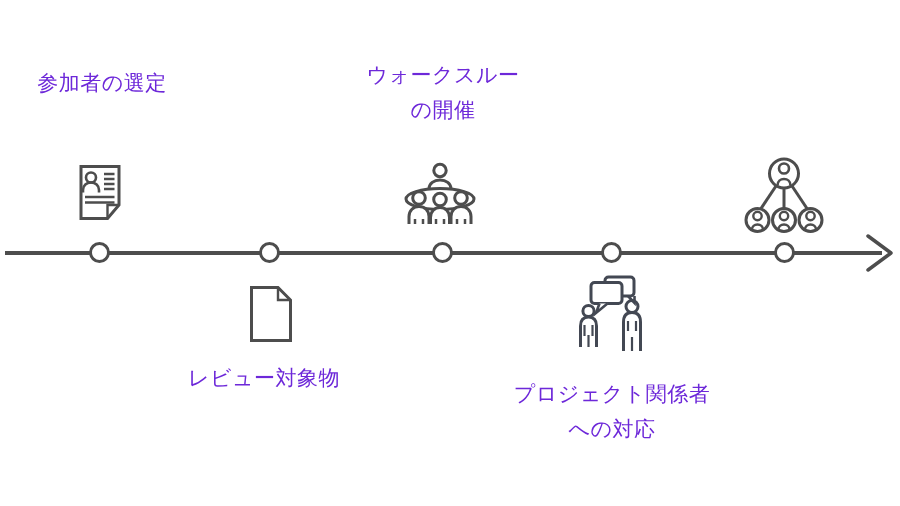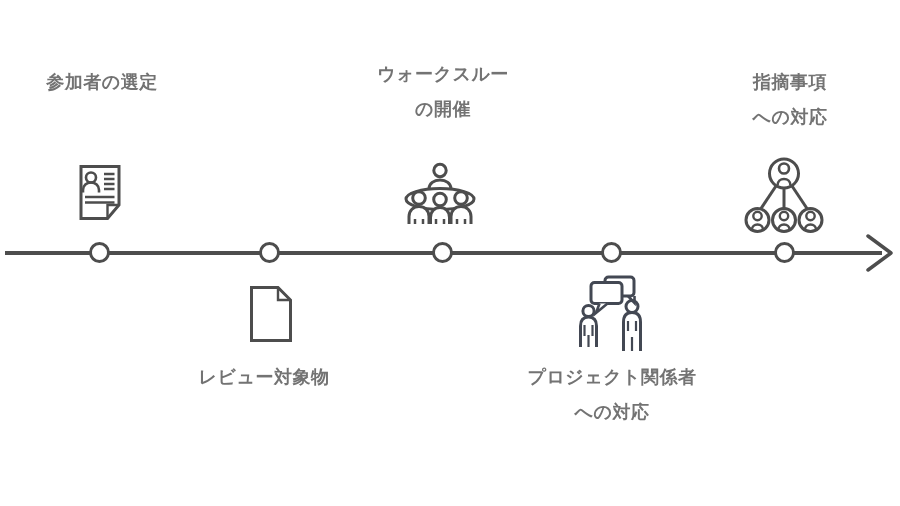--- a/index.html
+++ b/index.html
@@ -8,21 +8,21 @@
     font-family:"Liberation Sans","DejaVu Sans",sans-serif;overflow:hidden;
   }
   .tl-line{position:absolute;left:5px;top:251px;width:877px;height:3.5px;background:#4d4d4d;}
   .tl-arrow{position:absolute;left:862px;top:233px;}
   .tl-node{
     position:absolute;top:242px;width:15px;height:15px;border:3.5px solid #4d4d4d;
     border-radius:50%;background:#ffffff;box-sizing:content-box;
   }
   .label{
     position:absolute;transform:translateX(-50%);text-align:center;
-    color:#737373;font-weight:700;font-size:18px;line-height:35px;
+    color:#6d28d9;font-weight:400;font-size:21px;line-height:35px;
     white-space:nowrap;letter-spacing:0.5px;
   }
   .label span{display:block;}
   .icon{position:absolute;}
   svg{display:block;}
 </style>
 </head>
 <body>
 
 <div class="canvas">
@@ -97,29 +97,25 @@
     <path d="M4.5 73 V52 q0-9 8-9 q8 0 8 9 v21"></path>
     <line x1="8.5" y1="62" x2="8.5" y2="51" stroke-width="2.2"></line>
     <line x1="16.5" y1="62" x2="16.5" y2="51" stroke-width="2.2"></line>
     <line x1="12.5" y1="73" x2="12.5" y2="61" stroke-width="2.2"></line>
     <circle cx="56" cy="32.5" r="6"></circle>
     <path d="M47.5 77 V48 q0-9.5 8.5-9.5 q8.5 0 8.5 9.5 v29"></path>
     <line x1="52" y1="57" x2="52" y2="47" stroke-width="2.2"></line>
     <line x1="60" y1="57" x2="60" y2="47" stroke-width="2.2"></line>
     <line x1="56" y1="77" x2="56" y2="63" stroke-width="2.2"></line>
   </svg>
-  <div class="label" style="left:612px;top:360px">
+  <div class="label" style="left:612px;top:376px">
     <span>プロジェクト関係者</span>
     <span>への対応</span>
   </div>
 
-  <div class="label" style="left:790px;top:65px">
-    <span>指摘事項</span>
-    <span>への対応</span>
-  </div>
   <svg class="icon" style="left:744px;top:156px" width="80" height="78" viewBox="0 0 80 78" fill="none" stroke="#4d4d4d" stroke-width="3">
     <line x1="40" y1="30" x2="40" y2="56"></line>
     <line x1="34" y1="27" x2="14" y2="57"></line>
     <line x1="46" y1="27" x2="66" y2="57"></line>
     <circle cx="40" cy="17.5" r="14.5" fill="#ffffff"></circle>
     <circle cx="40" cy="12.5" r="5" stroke-width="2.6"></circle>
     <path d="M33.5 29.5 c0-4 3-6.5 6.5-6.5 s6.5 2.5 6.5 6.5" stroke-width="2.6"></path>
     <circle cx="13.5" cy="64" r="11.5" fill="#ffffff"></circle>
     <circle cx="13.5" cy="60" r="4.2" stroke-width="2.4"></circle>
     <path d="M8 73.5 c0-3 2.3-5 5.5-5 s5.5 2 5.5 5" stroke-width="2.4"></path>

